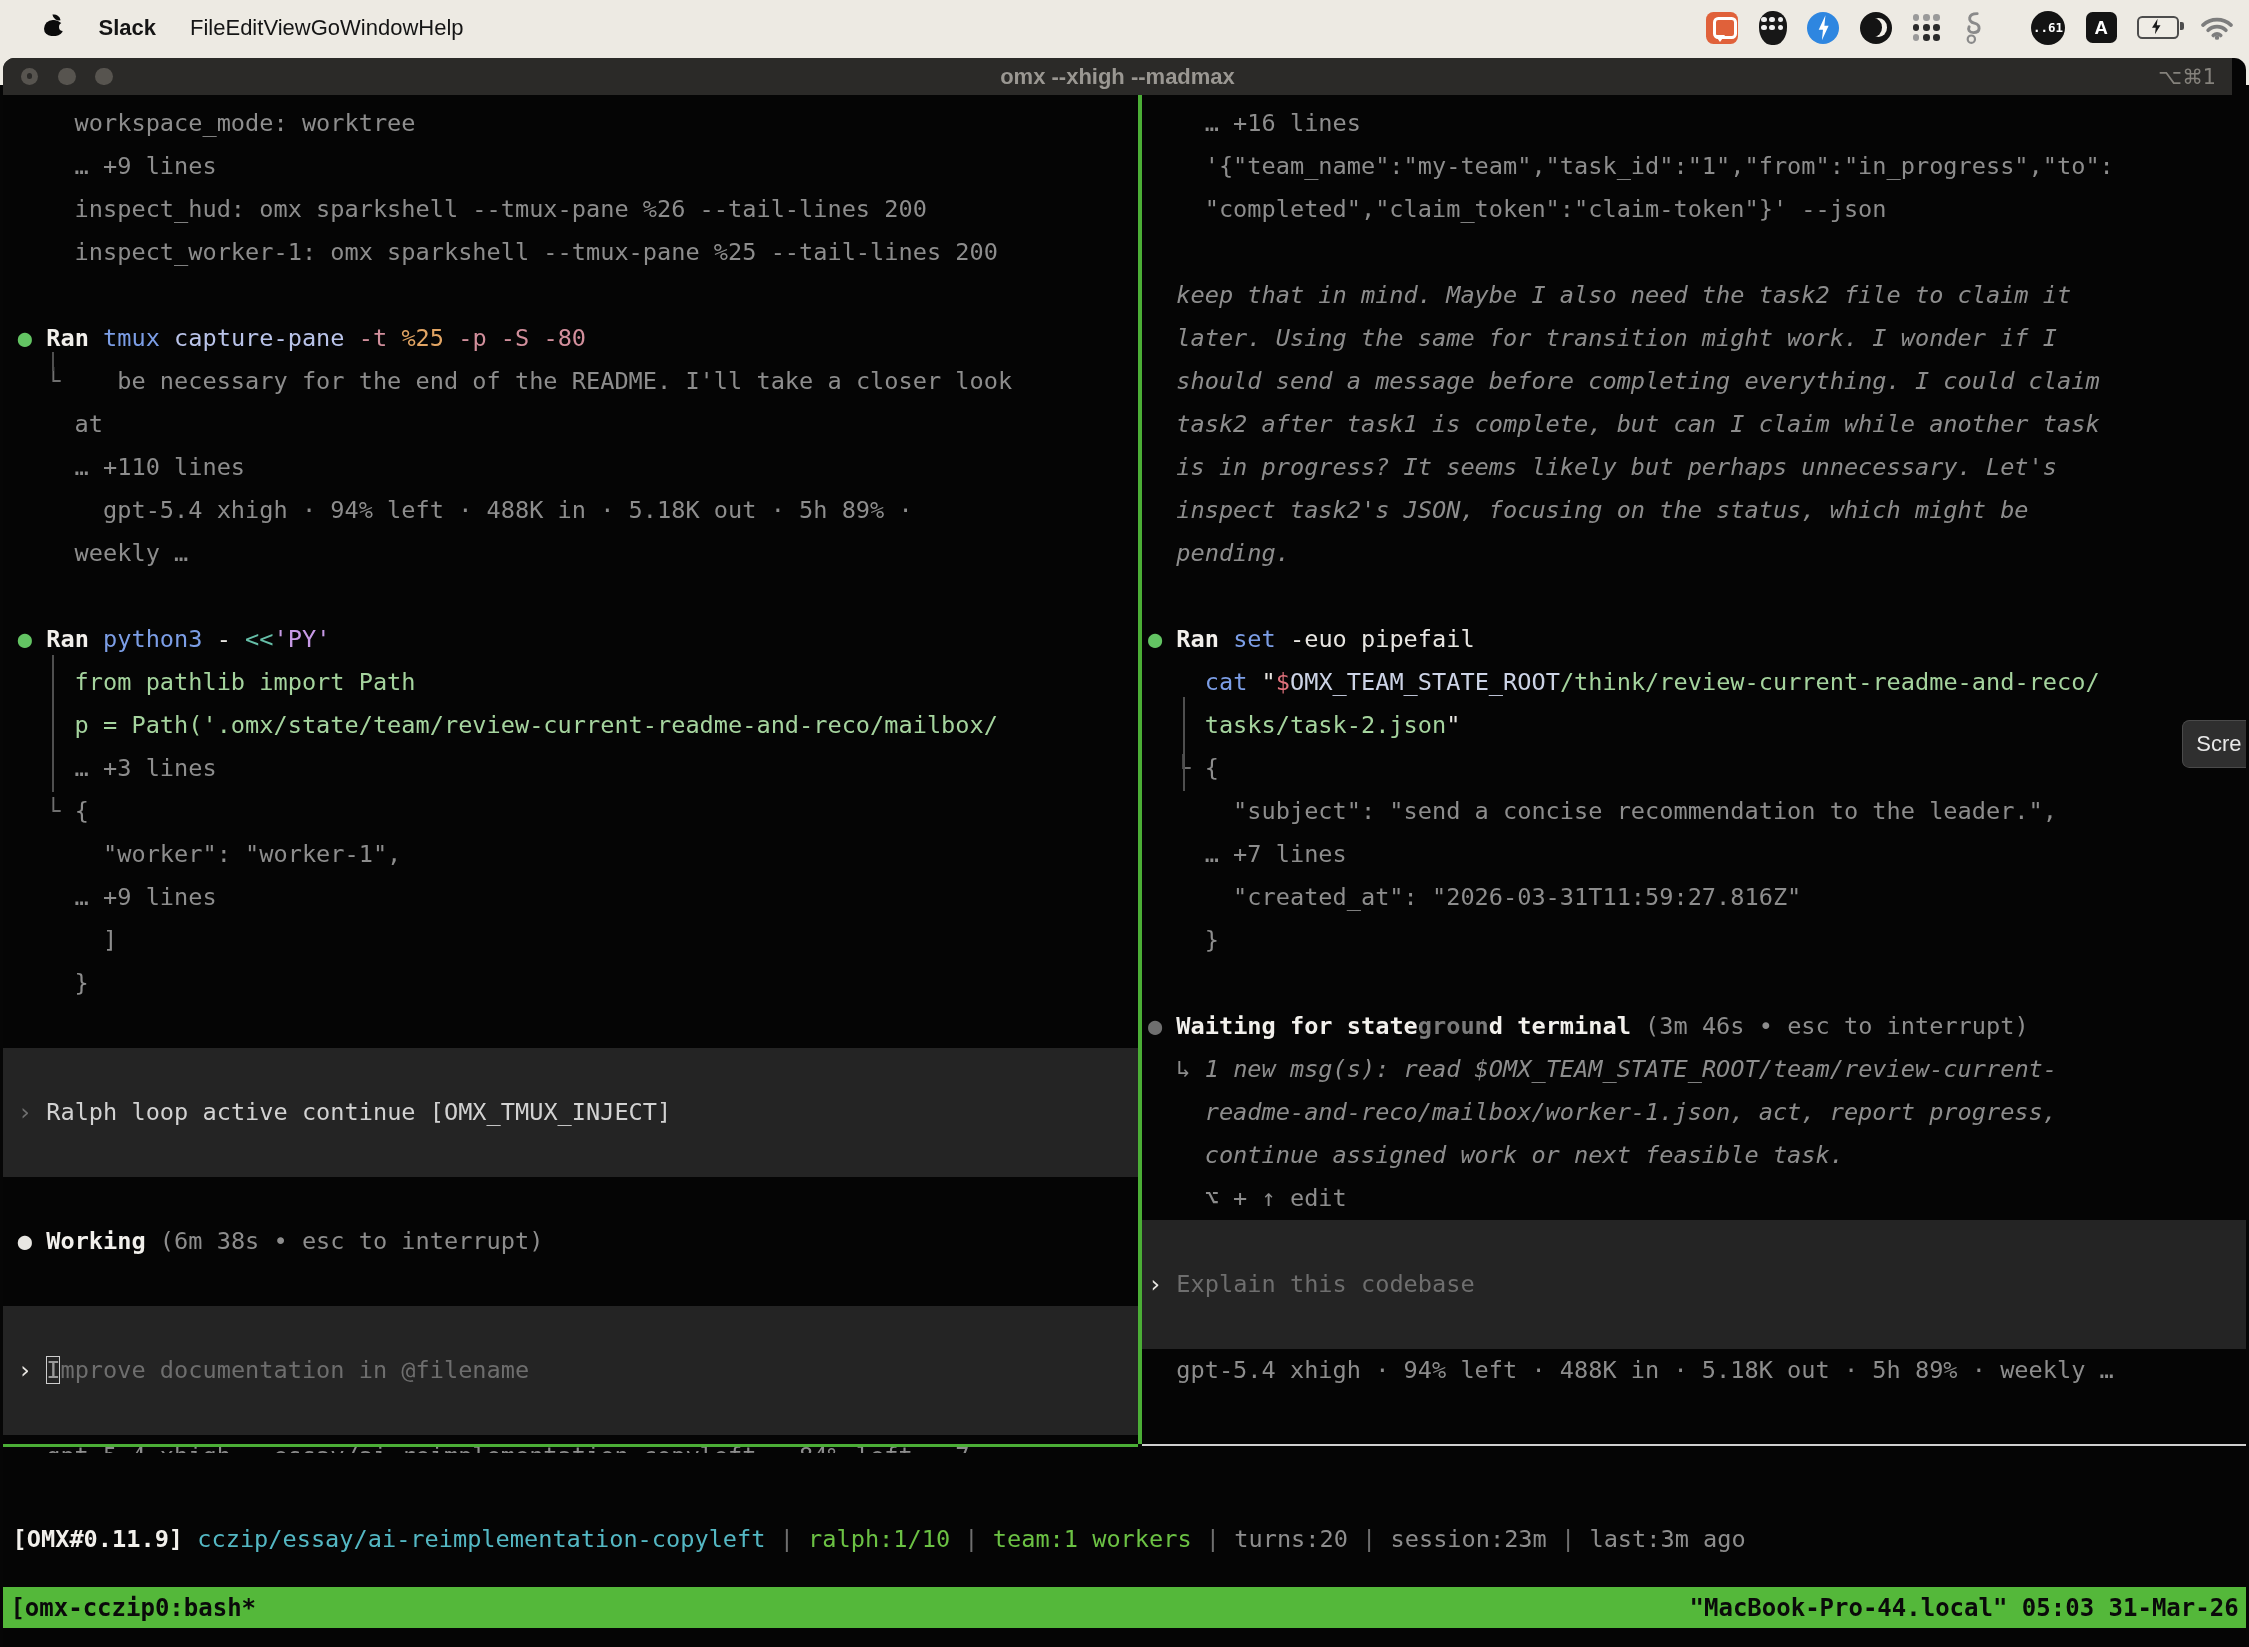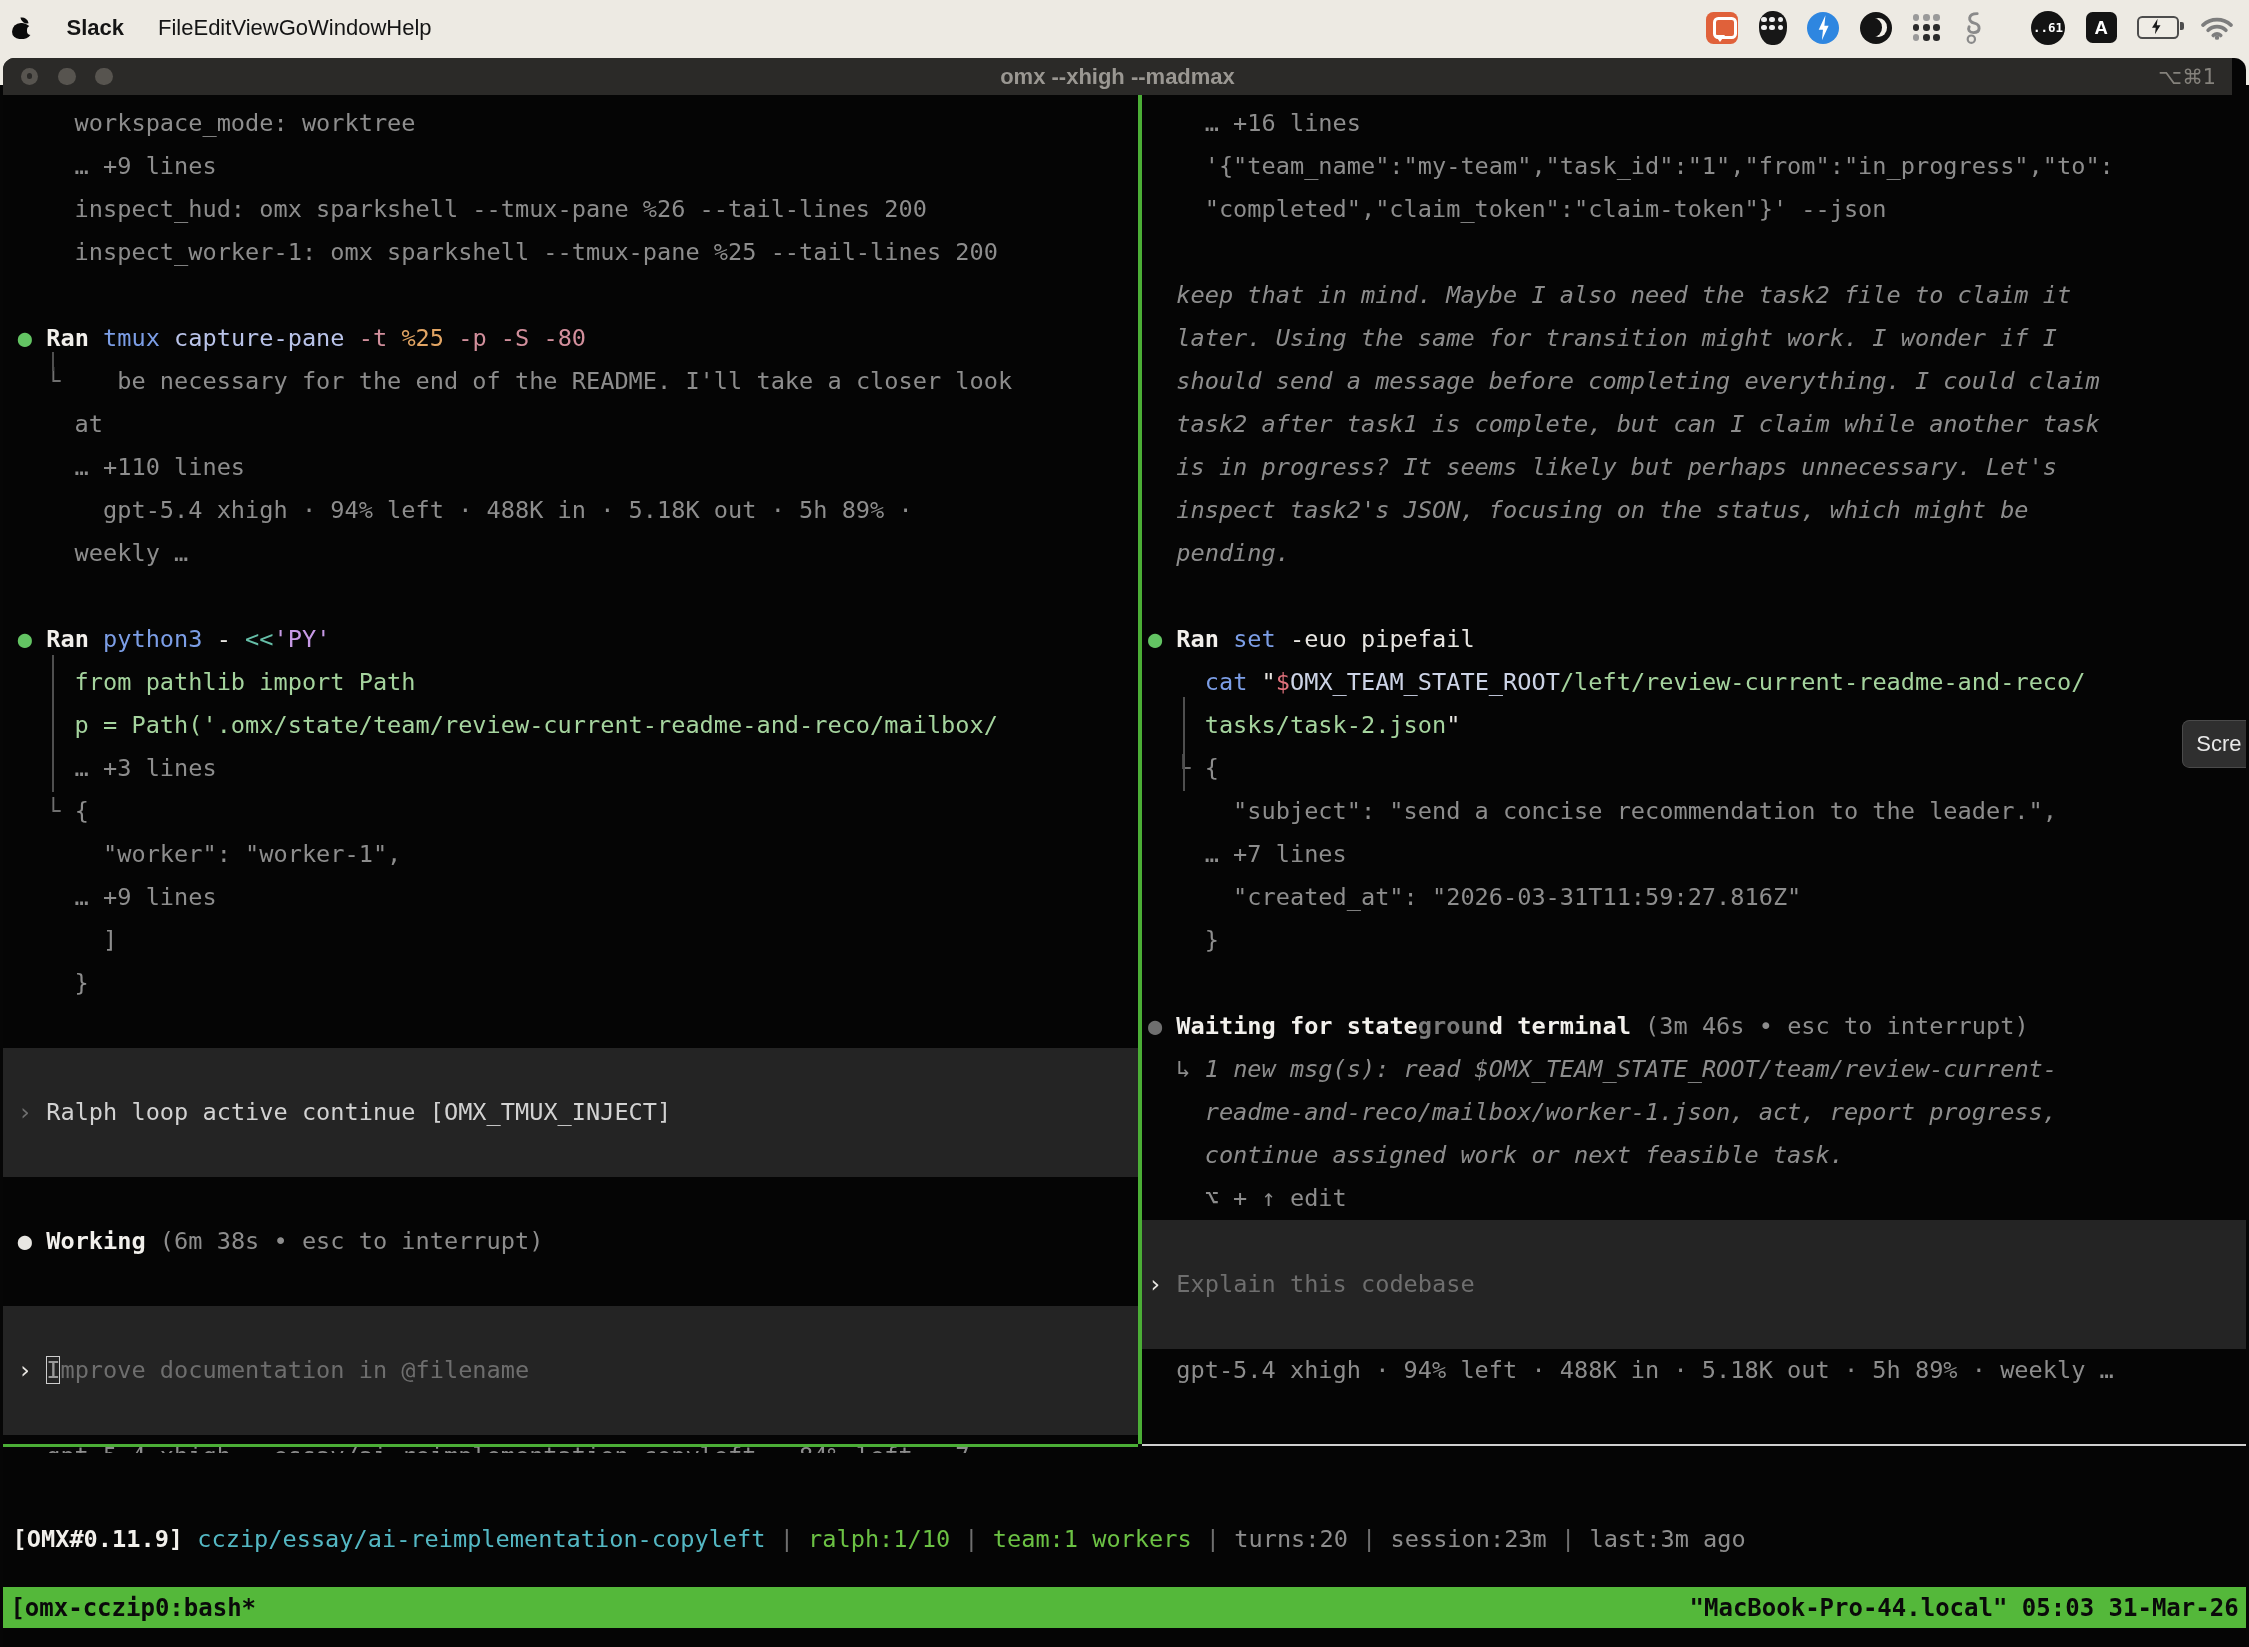--- a/index.html
+++ b/index.html
@@ -1,20 +1,20 @@
 <!DOCTYPE html>
 <html style="font-size:11.8px"><head>
 <meta charset="utf-8">
 <style>
   html,body{margin:0;padding:0;width:2250px;height:1648px;overflow:hidden;background:#060606;
     font-family:"Liberation Sans",sans-serif;}
   
   .menubar{position:absolute;top:0;left:0;width:2250px;height:55px;background:#EDEAE3;
     display:flex;align-items:center;justify-content:space-between;z-index:40;}
-  .menubar-left{display:flex;align-items:center;gap:34px;padding-left:12px;}
+  .menubar-left{display:flex;align-items:flex-start;gap:34px;padding-left:44px;}
   .menu-item{font-size:22px;color:#151515;}
   .menu-item.app{font-weight:700;}
   .apple{position:relative;width:19px;height:19px;margin-right:1.5px;top:1.5px;}
   .apple .body{position:absolute;left:0;top:3.7px;width:19px;height:16px;background:#0b0b0b;
     border-radius:8.9px 8.9px 7.4px 7.4px;}
   .apple .leaf{position:absolute;left:8.9px;top:-2.2px;width:6.6px;height:6.6px;background:#0b0b0b;
     border-radius:0 100% 0 100%;transform:rotate(-10deg);}
   .apple .bite{position:absolute;right:-4.4px;top:6.6px;width:8.9px;height:8.9px;background:#EDEAE3;border-radius:50%;}
   .menubar-right{display:flex;align-items:center;gap:20.7px;padding-right:16px;}
   .sicon{display:flex;align-items:center;justify-content:center;}
@@ -215,21 +215,21 @@
         <div class="row"></div>
         <div class="row it"><span class="c-g">  keep that in mind. Maybe I also need the task2 file to claim it</span></div>
         <div class="row it"><span class="c-g">  later. Using the same for transition might work. I wonder if I</span></div>
         <div class="row it"><span class="c-g">  should send a message before completing everything. I could claim</span></div>
         <div class="row it"><span class="c-g">  task2 after task1 is complete, but can I claim while another task</span></div>
         <div class="row it"><span class="c-g">  is in progress? It seems likely but perhaps unnecessary. Let's</span></div>
         <div class="row it"><span class="c-g">  inspect task2's JSON, focusing on the status, which might be</span></div>
         <div class="row it"><span class="c-g">  pending.</span></div>
         <div class="row"></div>
         <div class="row"><span class="c-gb">● </span><span class="c-wb">Ran </span><span class="c-bl">set </span><span class="c-w">-euo pipefail</span></div>
-        <div class="row"><span class="c-g">    </span><span class="c-bl">cat </span><span class="c-w">"</span><span class="c-pk2">$</span><span class="c-lv2">OMX_TEAM_STATE_ROOT</span><span class="c-gn">/left/review-current-readme-and-reco/</span></div>
+        <div class="row"><span class="c-g">    </span><span class="c-bl">cat </span><span class="c-w">"</span><span class="c-pk2">$</span><span class="c-lv2">OMX_TEAM_STATE_ROOT</span><span class="c-gn">/think/review-current-readme-and-reco/</span></div>
         <div class="row"><span class="c-gn">    tasks/task-2.json</span><span class="c-w">"</span></div>
         <div class="row"><span class="c-gd">  └ </span><span class="c-g">{</span></div>
         <div class="row"><span class="c-g">      "subject": "send a concise recommendation to the leader.",</span></div>
         <div class="row"><span class="c-g">    … +7 lines</span></div>
         <div class="row"><span class="c-g">      "created_at": "2026-03-31T11:59:27.816Z"</span></div>
         <div class="row"><span class="c-g">    }</span></div>
         <div class="row"></div>
         <div class="row"><span class="c-gd">● </span><span class="c-wb">Waiting for state</span><span class="c-shim">groun</span><span class="c-wb">d terminal</span><span class="c-g"> (3m 46s • esc to interrupt)</span></div>
         <div class="row it"><span class="c-g">  ↳ </span><span class="c-g">1 new msg(s): read $OMX_TEAM_STATE_ROOT/team/review-current-</span></div>
         <div class="row it"><span class="c-g">    readme-and-reco/mailbox/worker-1.json, act, report progress,</span></div>

